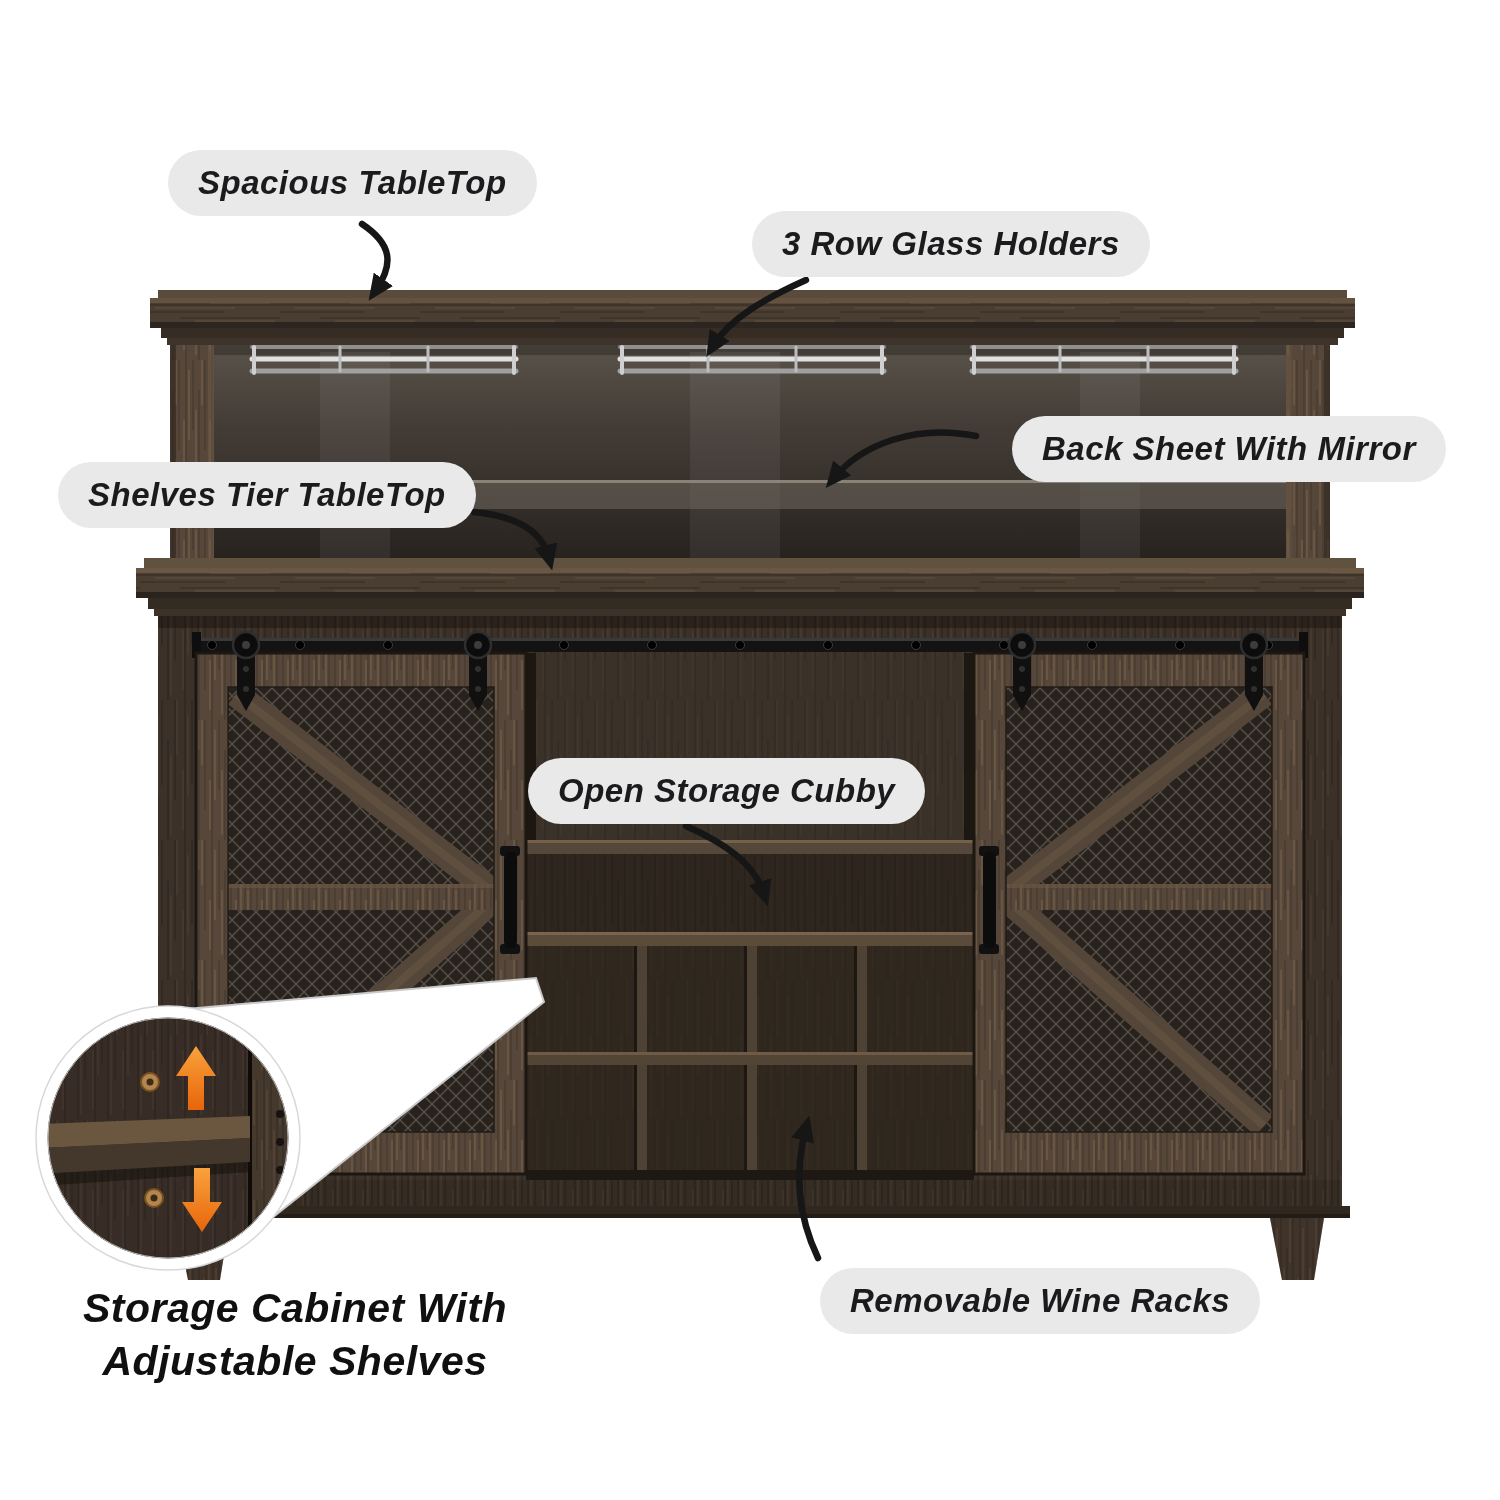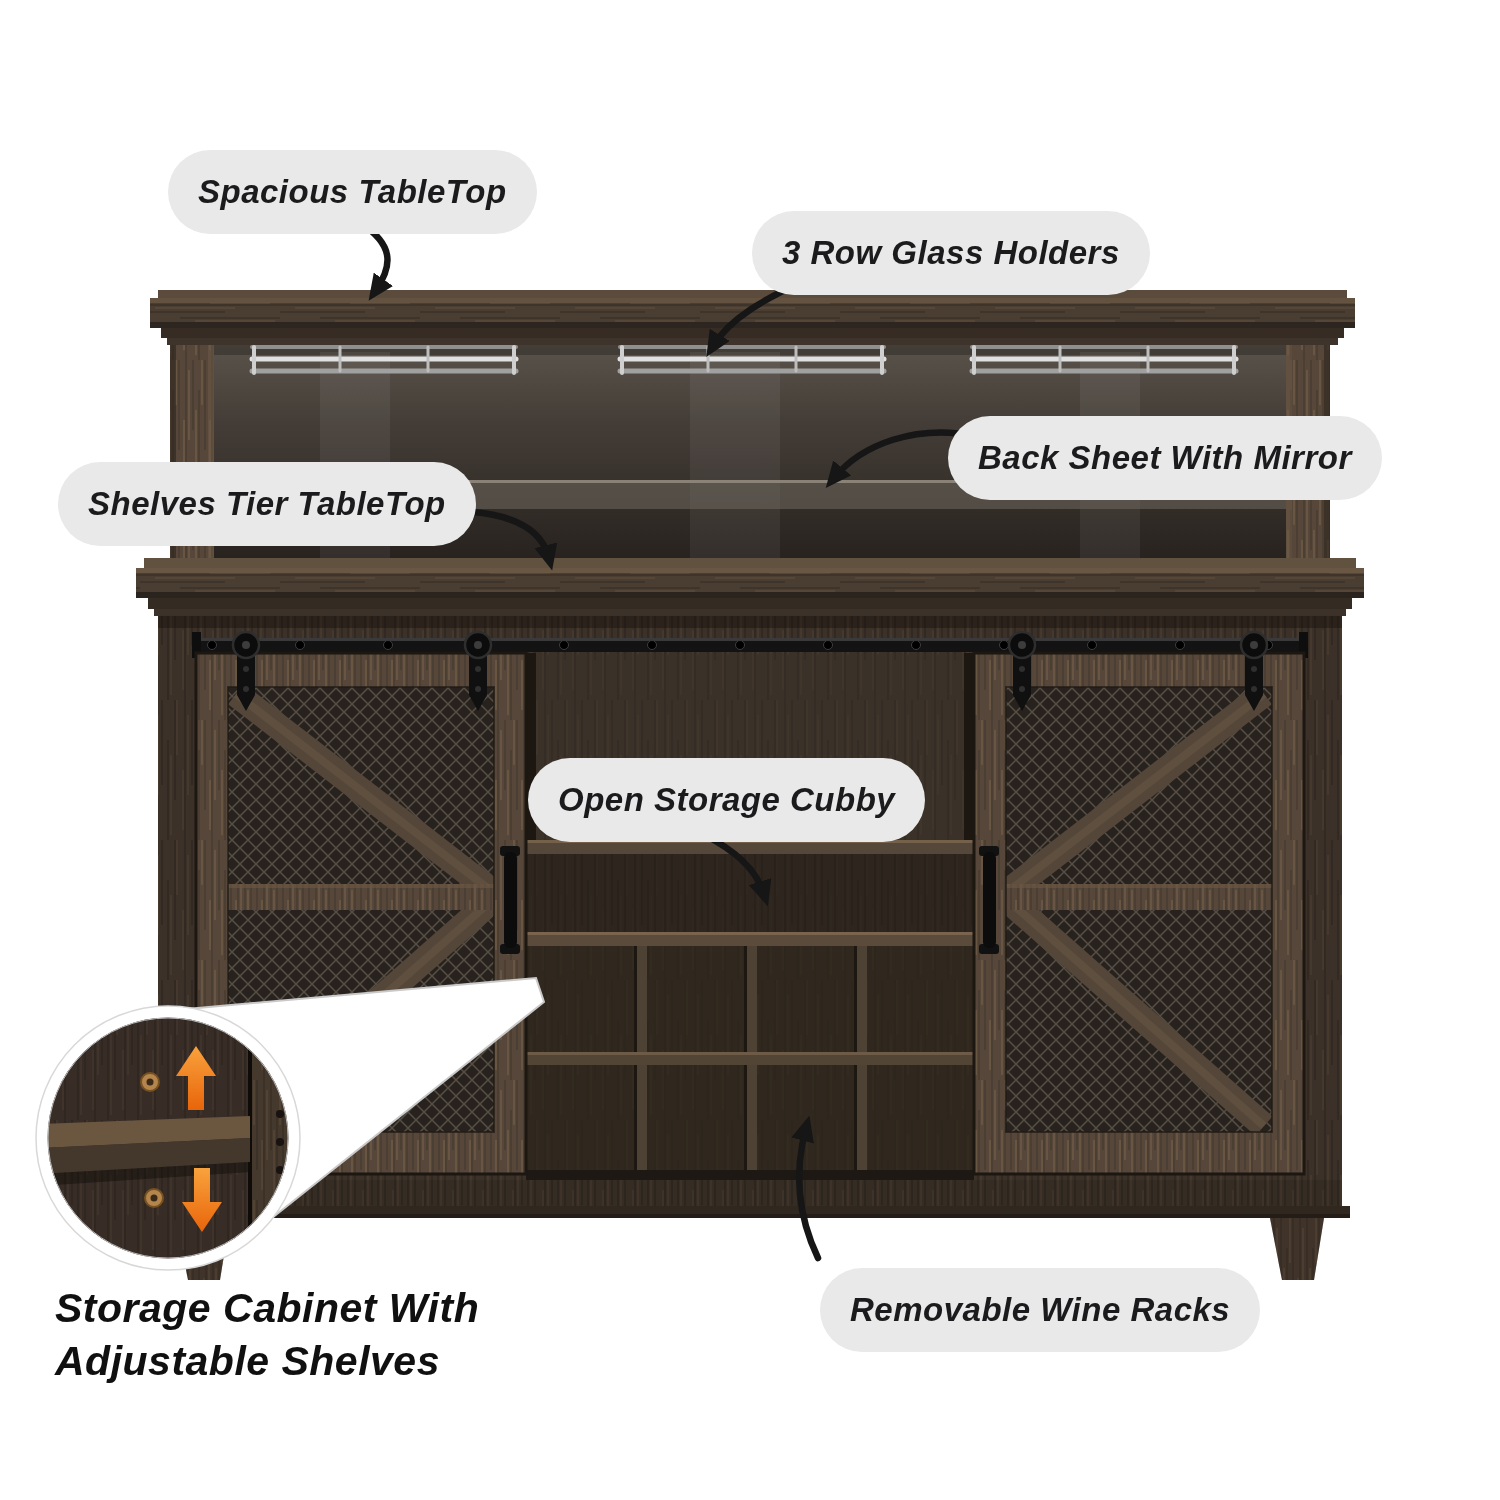--- a/index.html
+++ b/index.html
@@ -8,29 +8,29 @@
     position:relative; width:1500px; height:1500px; background:#ffffff;
     overflow:hidden; font-family:"Liberation Sans", sans-serif;
   }
   .stage > svg { position:absolute; left:0; top:0; }
   .pill {
     position:absolute;
     background:#e9e9e9;
     color:#1b1b1d;
     font-weight:bold; font-style:italic;
     font-size:33px; letter-spacing:.5px;
-    padding:23px 30px;
+    padding:14px 30px;
     border-radius:44px;
     white-space:nowrap;
   }
   .plain-label {
     position:absolute;
     color:#101010;
     font-weight:bold; font-style:italic;
-    font-size:41px; line-height:1.3; letter-spacing:.5px;
+    font-size:41px; line-height:1.3; letter-spacing:.5px;text-align:center;
   }
 </style>
 </head>
 <body>
 
 <div class="stage">
 
 <svg viewBox="0 0 1500 1500" width="1500" height="1500">
   <defs>
     <pattern id="grainH" width="140" height="30" patternUnits="userSpaceOnUse">
@@ -295,21 +295,21 @@
     <path d="M474 512 C516 516 542 530 549 558" marker-end="url(#ah)"></path>
     <path d="M686 826 C722 842 754 862 764 894" marker-end="url(#ah)"></path>
     <path d="M818 1258 C798 1216 794 1172 806 1128" marker-end="url(#ah)"></path>
   </g>
 </svg>
 
 <div class="pill" style="left:168px; top:150px">Spacious TableTop</div>
 
 <div class="pill" style="left:752px; top:211px">3 Row Glass Holders</div>
 
-<div class="pill" style="left:948px; top:416px">Back Sheet With Mirror</div>
+<div class="pill" style="left:1012px; top:416px">Back Sheet With Mirror</div>
 
 <div class="pill" style="left:58px; top:462px">Shelves Tier TableTop</div>
 
 <div class="pill" style="left:820px; top:1268px">Removable Wine Racks</div>
 
 <div class="pill" style="left:528px; top:758px">Open Storage Cubby</div>
 
 <div class="plain-label" style="left:55px; top:1282px; width:480px">Storage Cabinet With Adjustable Shelves</div>
 
 </div>

